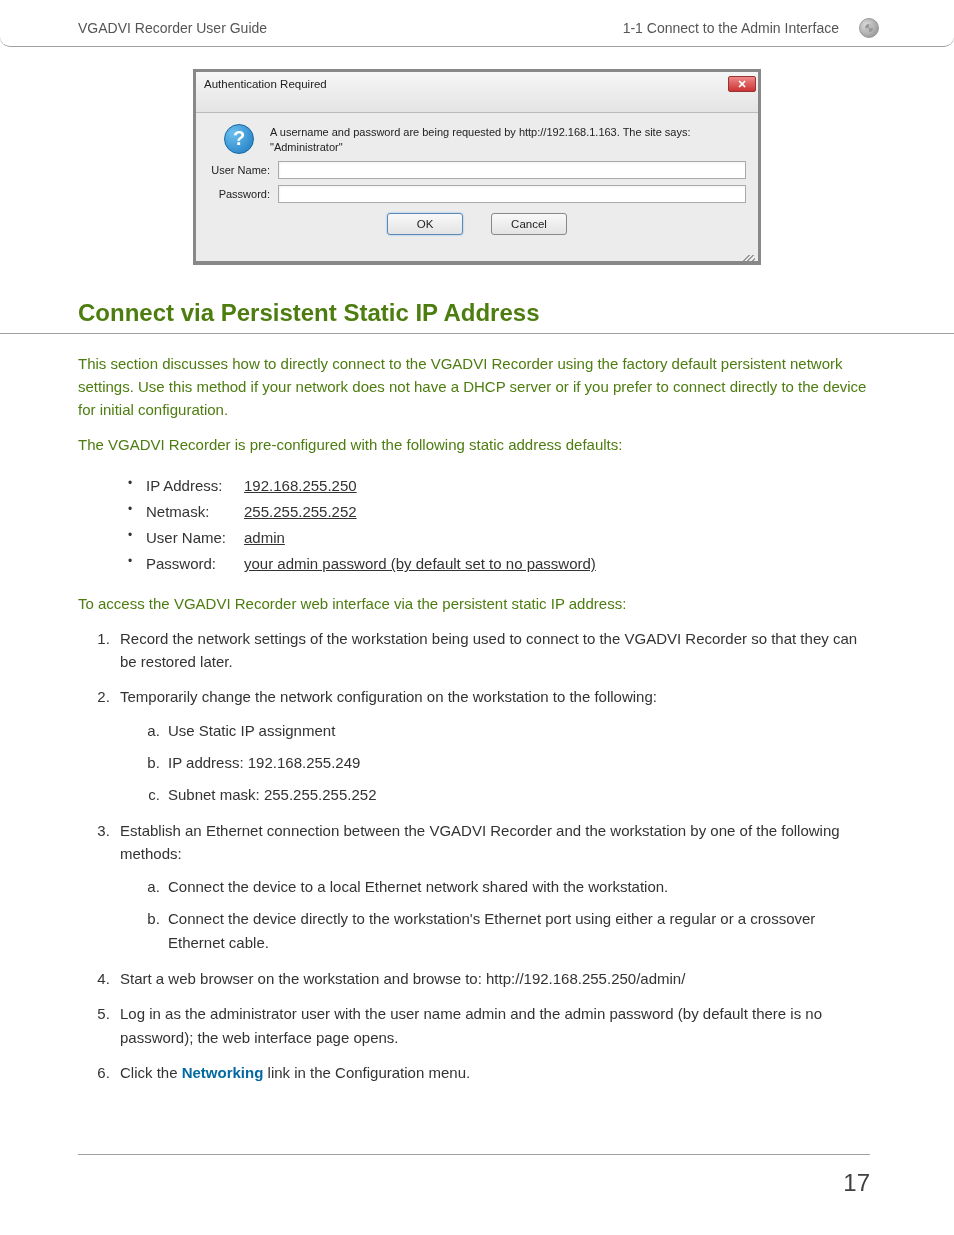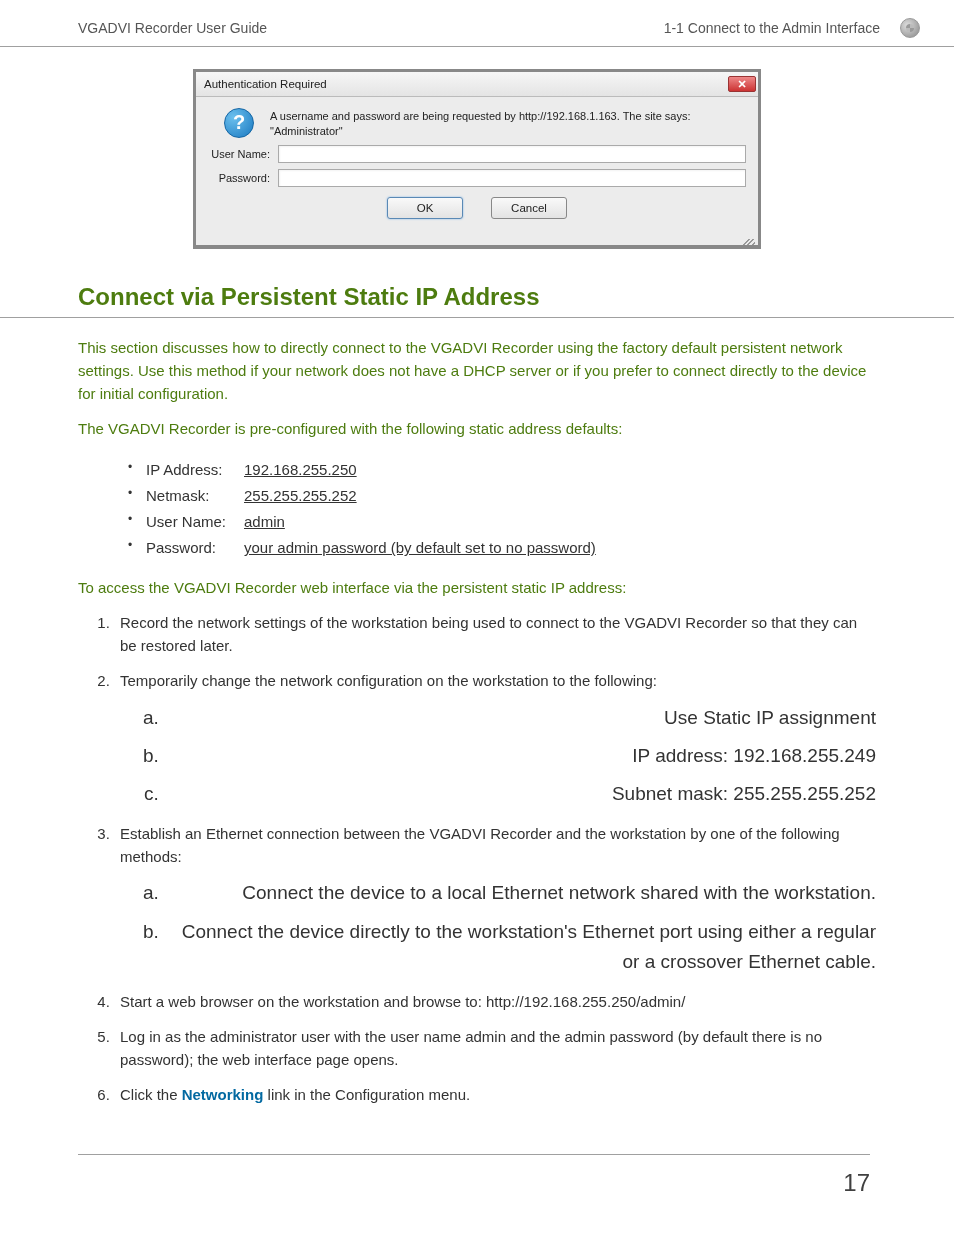--- a/index.html
+++ b/index.html
@@ -8,25 +8,26 @@
       height: 1235px;
       font-family: "Segoe UI", -apple-system, sans-serif;
       color: #333;
       background: #fff;
       position: relative;
     }
     .page-header {
       display: flex;
       justify-content: space-between;
       align-items: center;
-      padding: 18px 34px 8px 78px;
+      padding: 18px 75px 8px 78px;
       border-bottom: 1px solid #a0a0a0;
       margin-bottom: 22px;
       font-size: 14px;
       color: #555;
+      border-radius: 10px;
     }
     .page-header .right { display: flex; align-items: center; gap: 20px; }
     .corner-icon {
       width: 20px; height: 20px; border-radius: 50%;
       background: radial-gradient(circle at 35% 35%, #ddd 0%, #aaa 60%, #888 100%);
       border: 1px solid #999;
       display: inline-flex; align-items: center; justify-content: center;
     }
     .corner-icon::after {
       content: ""; width: 8px; height: 8px; border-radius: 50%;
@@ -38,21 +39,21 @@
     .dialog {
       width: 568px;
       border: 3px solid #888;
       border-bottom-width: 4px;
       font-size: 11.5px;
       color: #222;
       background: #ececec;
     }
     .dialog-title {
       display: flex; justify-content: space-between; align-items: center;
-      padding: 4px 0px 4px 8px;
+      padding: 4px 0px 20px 8px;
       background: linear-gradient(#f6f6f6, #e4e4e4);
       border-bottom: 1px solid #bbb;
     }
     .dialog-close {
       width: 28px; height: 16px;
       background: linear-gradient(#e88, #c33);
       border: 1px solid #933;
       border-radius: 2px;
       color: #fff; font-weight: bold;
       display: flex; align-items: center; justify-content: center;
@@ -113,21 +114,21 @@
     .content ul.bullets { list-style:none; margin: 16px 0 14px 50px; text-decoration: underline; }
     .content ul.bullets li { font-size:15px; line-height:1.75; position:relative; padding-left:18px; }
     .content ul.bullets li::before {
       content:"•"; position:absolute; left:0; top:0; font-size:12px; color:#333;
     }
     .kv-label { display:inline-block; width: 98px; }
 
     .content ol.steps { margin: 4px 0 14px 36px; }
     .content ol.steps > li { font-size:15px; line-height:1.55; margin-bottom:12px; padding-left:6px; }
     .content ol.substeps { list-style: lower-alpha; margin:10px 0 4px 44px; }
-    .content ol.substeps li { font-size:19px; line-height:1.6; margin-bottom:8px; padding-left:4px;text-align:right; }
+    .content ol.substeps li { font-size:15px; line-height:1.6; margin-bottom:8px; padding-left:4px; }
     .content strong { font-weight:700; color:#0369a1; }
 
     
     .page-footer {
       position: absolute; bottom: 38px; left:78px; right:84px;
       border-top: 1px solid #a0a0a0;
       padding-top: 14px;
       text-align: right;
       font-size: 24px;
       color: #404040;

